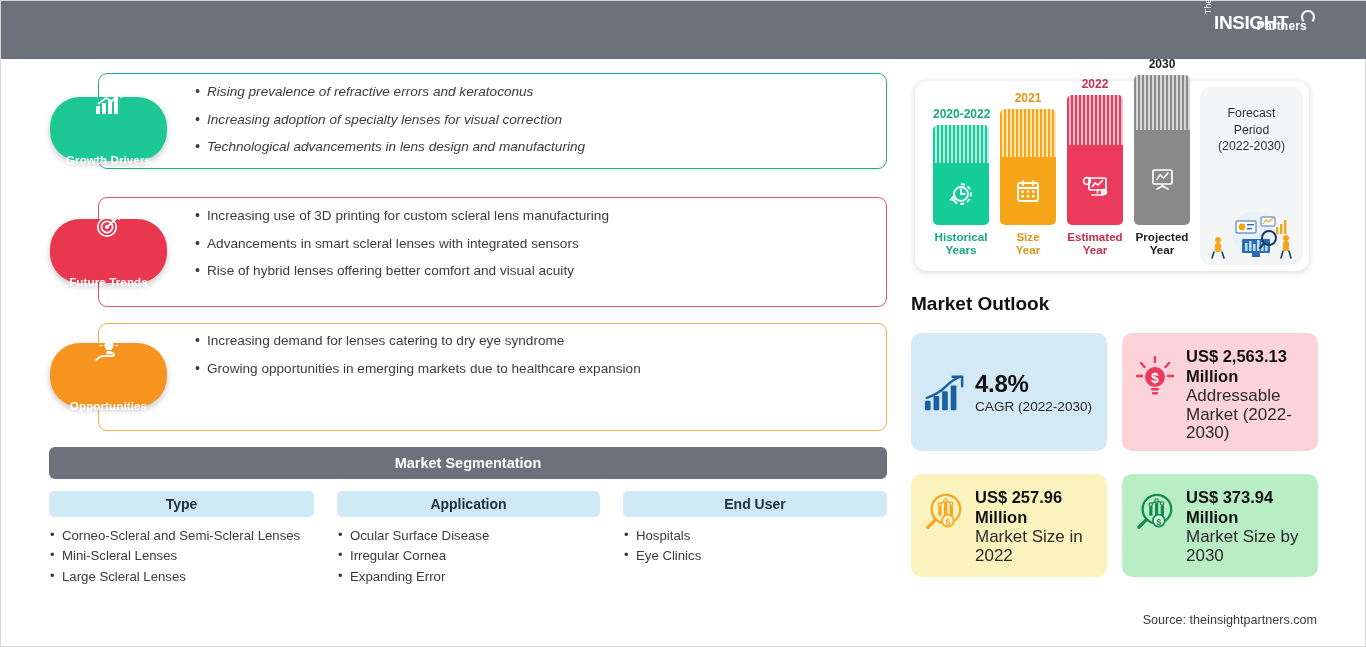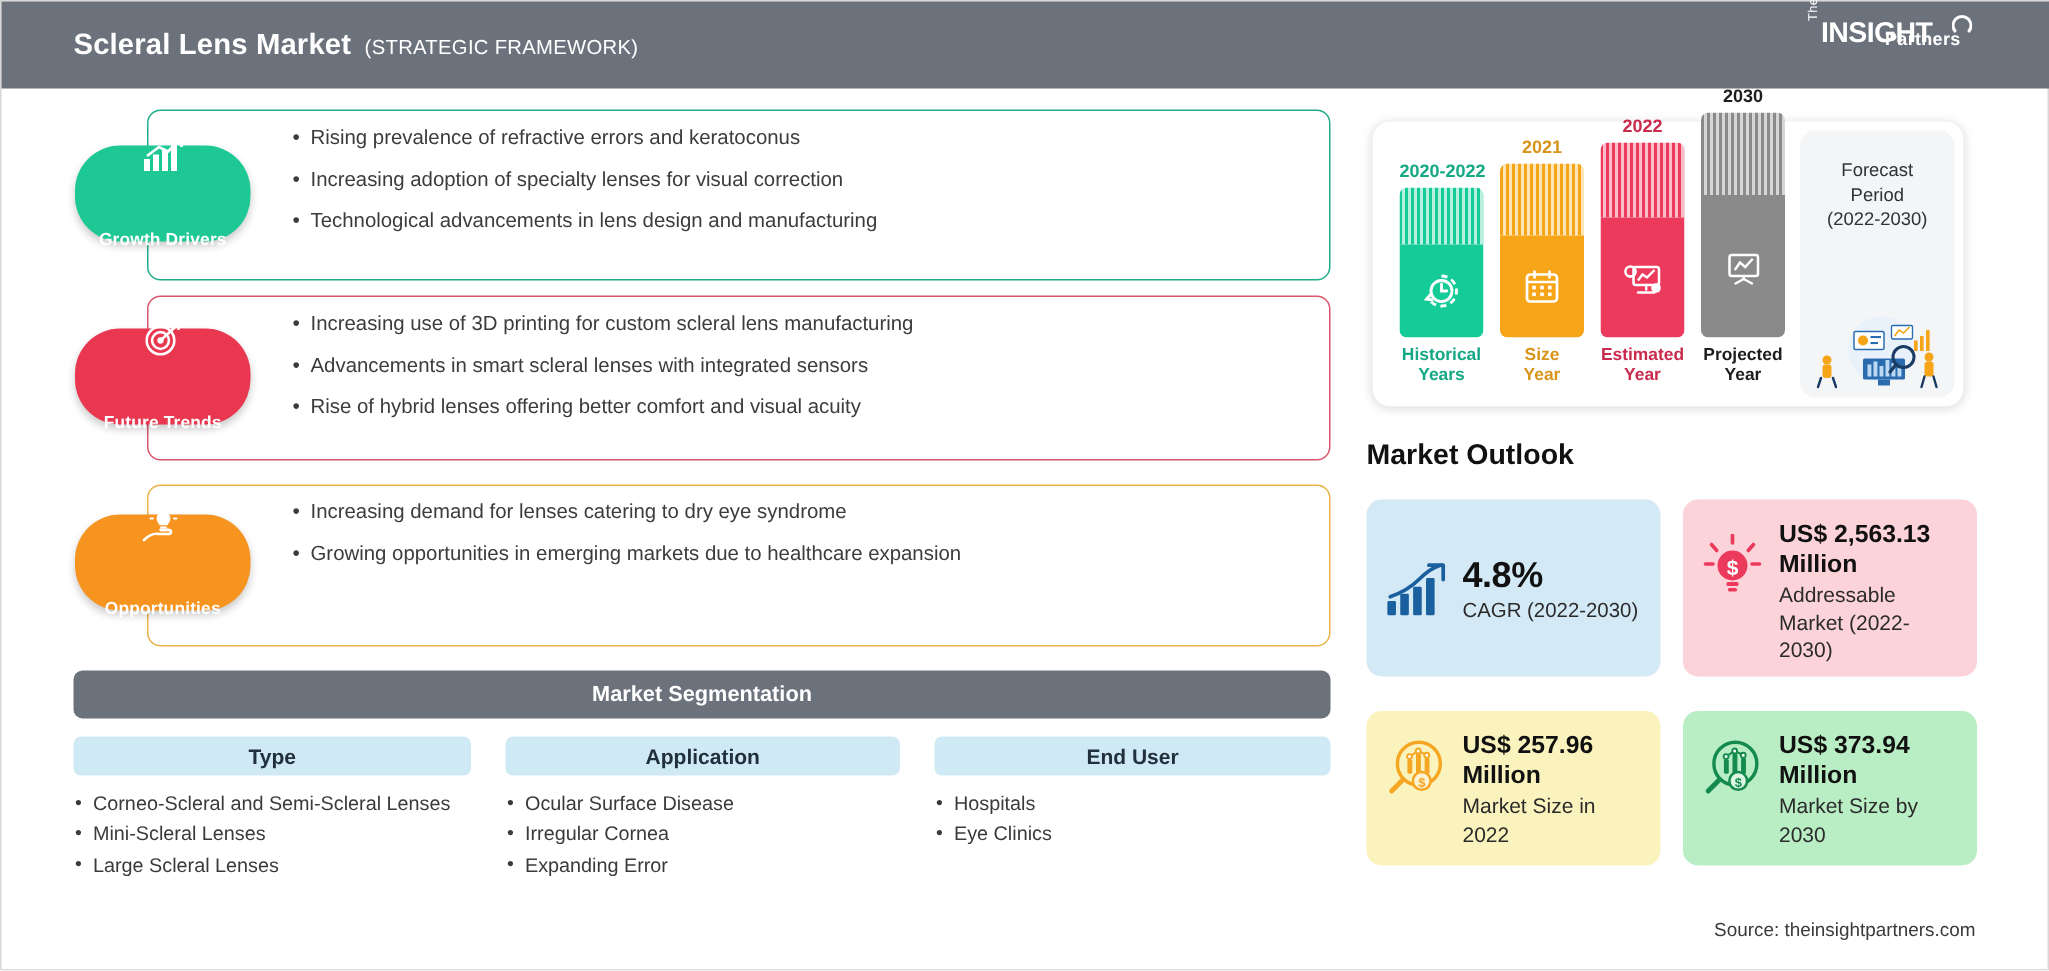--- a/index.html
+++ b/index.html
@@ -39,21 +39,21 @@
     border:2px solid #fff; border-radius:50%; border-bottom-color:transparent;
   }
 
   
   .panel {
     position:absolute;
     left:97px; width:789px;
     border-radius:9px;
     background:#fff;
   }
-  .panel-green  { top:72px;  height:114px; border:1.3px solid #1fae8a; }
+  .panel-green  { top:72px;  height:96px; border:1.3px solid #1fae8a;font-style:italic; }
   .panel-red    { top:196px; height:110px; border:1.3px solid #d9566b; }
   .panel-orange { top:322px; height:108px; border:1.3px solid #e8b44a; }
 
   .bullets { padding:11px 0 0 96px; }
   .panel-orange .bullets { padding-top:10px; }
   .bullets li {
     list-style:none;
     font-size:13.6px;
     color:#3c3c3c;
     line-height:1.0;
@@ -155,33 +155,29 @@
     display:flex; align-items:flex-start; gap:10px;
   }
   .ocard-0 { left:910px;  top:332px; width:196px; height:118px; background:#d4e9f6; align-items:center; }
   .ocard-1 { left:1121px; top:332px; width:196px; height:118px; background:#fbd3d9; }
   .ocard-2 { left:910px;  top:473px; width:196px; height:103px; background:#fbf3bd; }
   .ocard-3 { left:1121px; top:473px; width:196px; height:103px; background:#b9eec4; }
   .ocard-icon { flex:0 0 auto; width:42px; display:flex; align-items:center; justify-content:center; }
   .ocard-txt { flex:1 1 auto; }
   .ocard-value { font-size:16.5px; font-weight:bold; color:#111; line-height:20px; }
   .ocard-0 .ocard-value { font-size:24px; line-height:27px; letter-spacing:-.3px;}
-  .ocard-label { font-size:14px; color:#2b2b2b; line-height:18.5px; margin-top:1px; }
+  .ocard-label { font-size:17px; color:#2b2b2b; line-height:18.5px; margin-top:1px; }
   .ocard-0 .ocard-label { font-size:13.6px; }
 </style>
 </head>
 <body>
 
 <div class="page">
 
   <div class="header">
-    <div class="header-title-wrap">
-      <span class="header-title">Scleral Lens Market</span>
-      <span class="header-sub">(STRATEGIC FRAMEWORK)</span>
-    </div>
     <div class="logo">
       <span class="l-the">The</span>
       <span class="l-insight">INSIGHT</span>
       <span class="l-ring"></span>
       <span class="l-partners">Partners</span>
     </div>
   </div>
 
   <div class="panel panel-green">
     <ul class="bullets">

